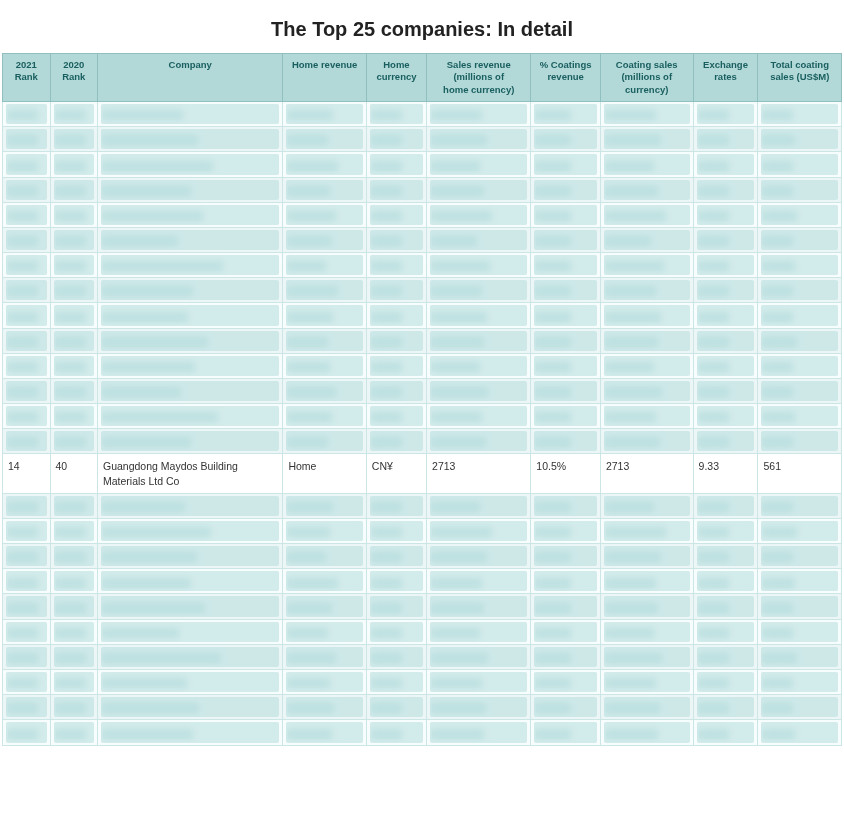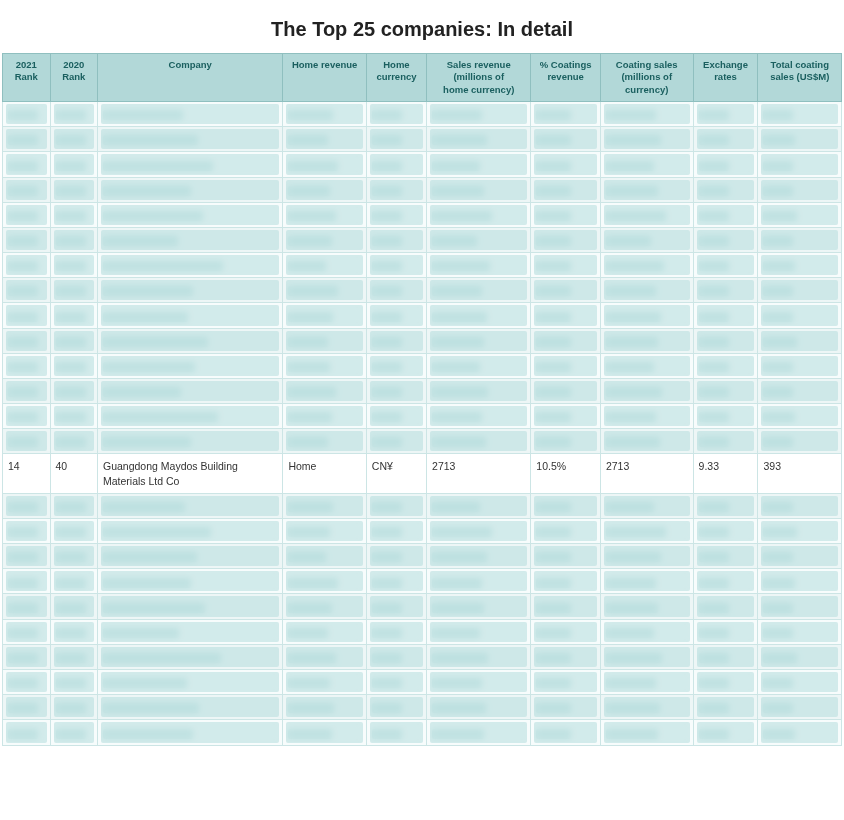--- a/index.html
+++ b/index.html
@@ -294,21 +294,21 @@
           <tr class="visible-row">
             <td>14</td>
             <td>40</td>
             <td>Guangdong Maydos Building<br>Materials Ltd Co</td>
             <td>Home</td>
             <td>CN¥</td>
             <td>2713</td>
             <td>10.5%</td>
             <td>2713</td>
             <td>9.33</td>
-            <td>393</td>
+            <td>561</td>
           </tr>
           <tr class="blurred-row">
             <td><span class="blurred-text" style="width: 22px;"></span></td>
             <td><span class="blurred-text" style="width: 22px;"></span></td>
             <td><span class="blurred-text" style="width: 82px;"></span></td>
             <td><span class="blurred-text" style="width: 45px;"></span></td>
             <td><span class="blurred-text" style="width: 28px;"></span></td>
             <td><span class="blurred-text" style="width: 48px;"></span></td>
             <td><span class="blurred-text" style="width: 35px;"></span></td>
             <td><span class="blurred-text" style="width: 48px;"></span></td>

